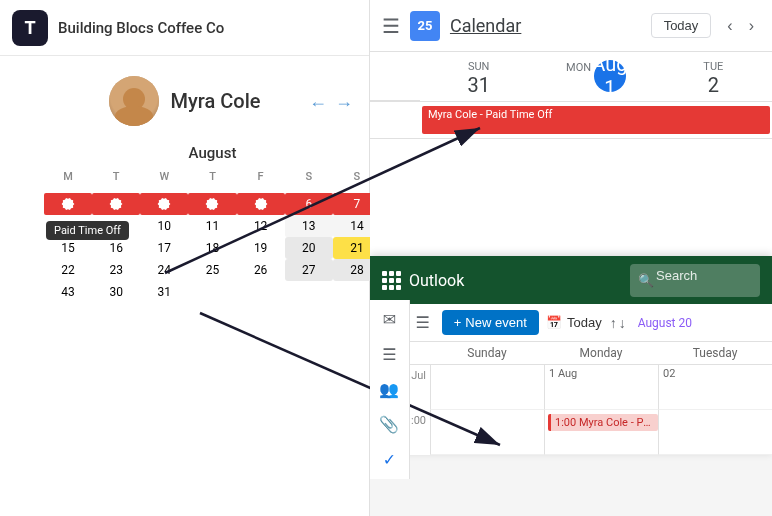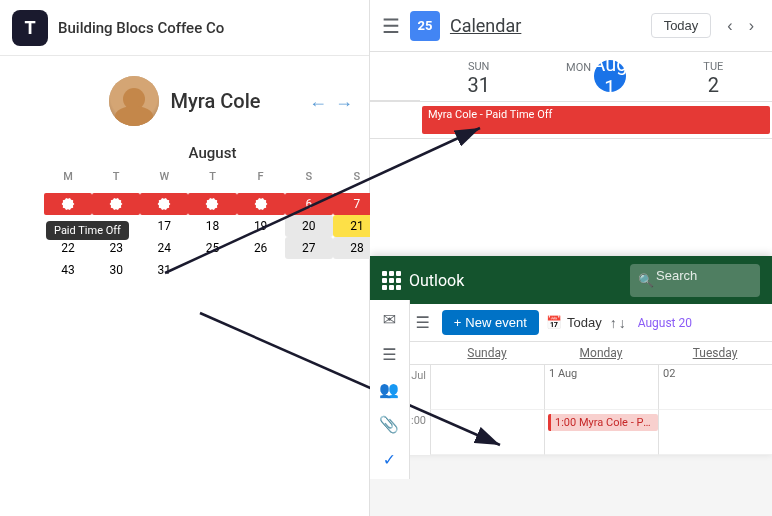--- a/index.html
+++ b/index.html
@@ -383,21 +383,20 @@
       display: grid;
       grid-template-columns: 60px repeat(3, 1fr);
       border-bottom: 1px solid #e0e0e0;
     }
     .outlook-cal-header-cell {
       text-align: center;
       padding: 4px;
       font-size: 12px;
       color: #666;
       font-weight: 400;
-      text-decoration: underline;
     }
     .outlook-cal-body {
       display: grid;
       grid-template-columns: 60px repeat(3, 1fr);
     }
     .outlook-cal-time {
       font-size: 11px;
       color: #888;
       padding: 4px 4px;
       text-align: right;
@@ -529,20 +528,29 @@
           <svg width="14" height="14" viewBox="0 0 24 24" fill="white">
               <path d="M23 12l-2.44-2.78.34-3.68-3.61-.82-1.89-3.18L12 3 8.6 1.54 6.71 4.72l-3.61.81.34 3.68L1 12l2.44 2.78-.34 3.69 3.61.82 1.89 3.18L12 21l3.4 1.46 1.89-3.18 3.61-.82-.34-3.68z"></path>
             </svg>
         </span>
         <span class="cal-day weekend-special">6</span>
         <span class="cal-day weekend-special">7</span>
 
         <div class="pto-tooltip" style="left:2px;top:28px;z-index:20;">Paid Time Off</div>
       </div>
 
+      <div class="cal-week-row">
+        <span class="cal-day">8</span>
+        <span class="cal-day">9</span>
+        <span class="cal-day">10</span>
+        <span class="cal-day">11</span>
+        <span class="cal-day">12</span>
+        <span class="cal-day weekend-special">13</span>
+        <span class="cal-day weekend-special">14</span>
+      </div>
 
       <div class="cal-week-row">
         <span class="cal-day">15</span>
         <span class="cal-day">16</span>
         <span class="cal-day">17</span>
         <span class="cal-day">18</span>
         <span class="cal-day">19</span>
         <span class="cal-day weekend-special" style="background:#e8e8e8;border-radius:3px;text-align:center;">20</span>
         <span class="cal-day weekend-special" style="background:#fde047;border-radius:3px;">21</span>
       </div>

